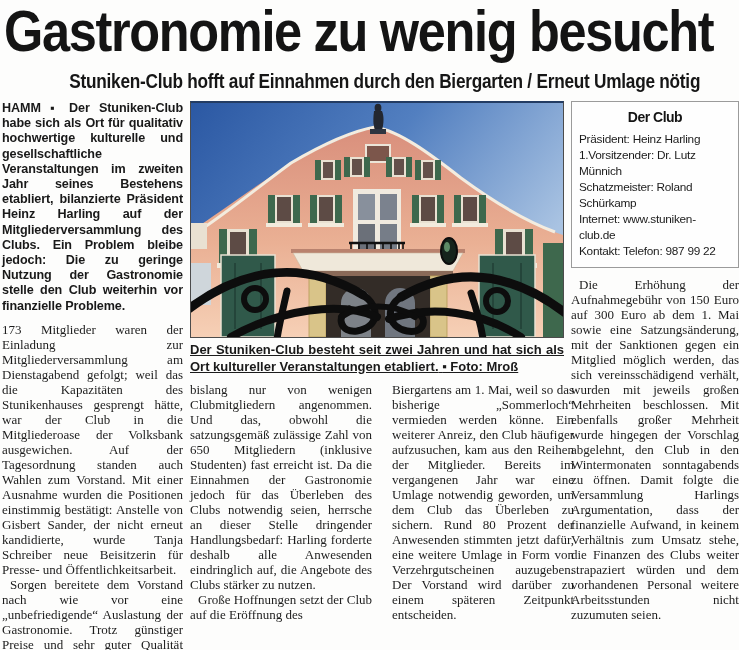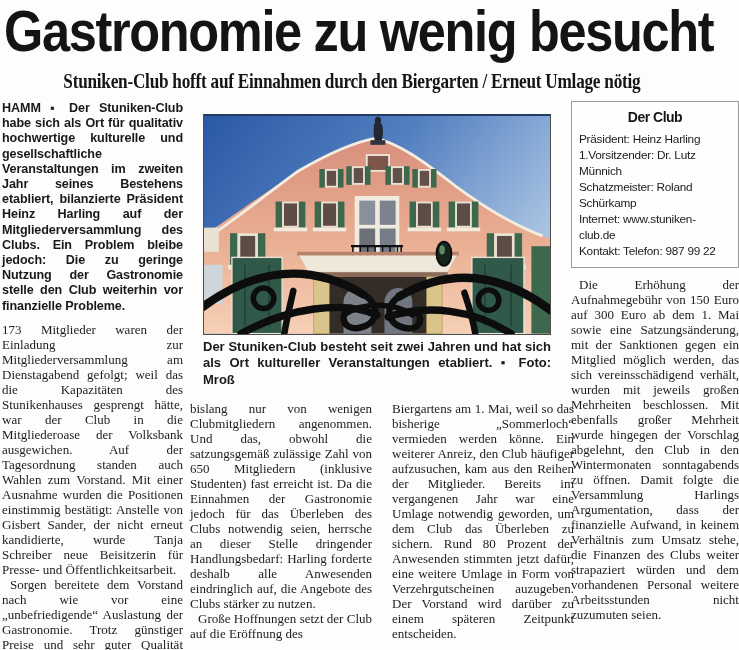--- a/index.html
+++ b/index.html
@@ -15,21 +15,21 @@
     margin:0;padding:2px 0 0 4px;
     font-family:"Liberation Sans", sans-serif;font-weight:bold;
     font-size:58px;line-height:1.0;letter-spacing:-1.5px;color:#141414;
     white-space:nowrap;
   }
   .headline .squeeze{
     display:inline-block;transform:scaleX(.87);transform-origin:0 50%;
   }
   .subheadline{
     margin:10px 0 0 0;text-align:center;
-    font-family:Liberation Serif, serif;font-weight:bold;
+    font-family:Liberation Sans, sans-serif;font-weight:bold;
     font-size:21px;line-height:1.05;letter-spacing:-.3px;color:#161616;
     white-space:nowrap;
   }
   .subheadline .squeeze{
     display:inline-block;transform:scaleX(.82);transform-origin:50% 50%;
   }
 
   
   .bodygrid{display:flex;gap:7px;padding:0 2px;margin-top:9px;align-items:flex-start;}
   .col1{width:181px;flex:0 0 auto;}
@@ -38,21 +38,21 @@
 
   p{margin:0;font-size:13px;line-height:15px;text-align:justify;hyphens:auto;}
   .lead{
     font-family:"Liberation Sans", sans-serif;font-weight:bold;
     font-size:12.6px;line-height:15.2px;letter-spacing:-.1px;color:#191919;
   }
   .gap{margin-top:8px;}
   .ind{text-indent:8px;}
 
   
-  figure{margin:13px;}
+  figure{margin:0;text-decoration:underline;}
   .photo-frame{border:1px solid #4c4c4c;border-top:2px solid #233c63;line-height:0;}
   .photo-frame svg{display:block;width:100%;height:auto;}
   figcaption{
     margin-top:4px;
     font-family:"Liberation Sans", sans-serif;font-weight:bold;
     font-size:13px;line-height:16.5px;text-align:justify;color:#191919;
   }
   .midcols{display:flex;gap:20px;margin-top:7px;}
   .midcol{width:182px;flex:0 0 auto;}
 

